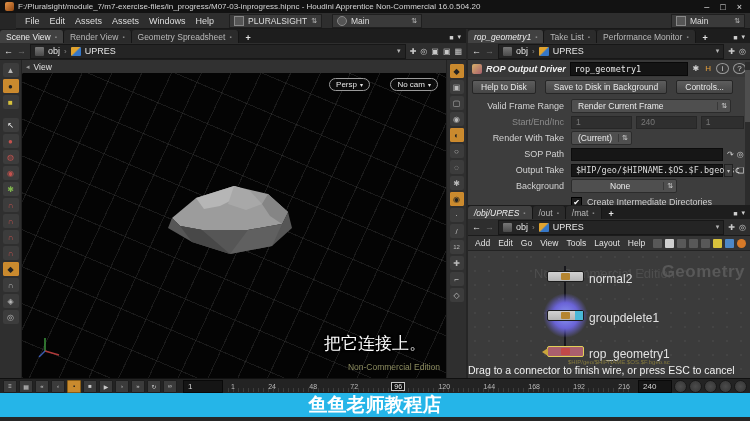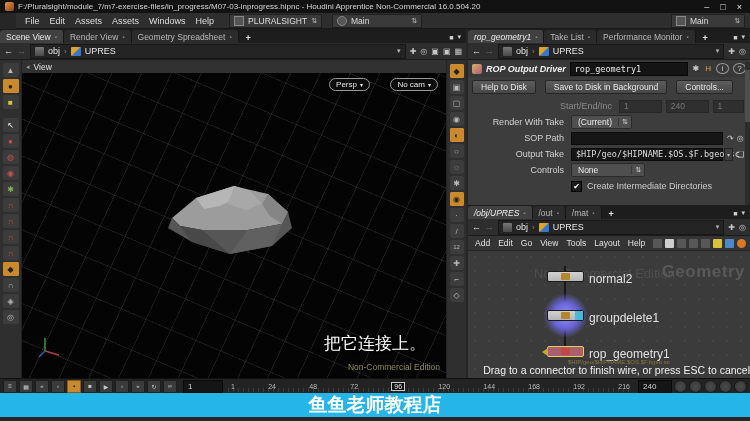--- a/index.html
+++ b/index.html
@@ -91,21 +91,21 @@
   .rop-ic{width:10px;height:10px;border-radius:2px;background:linear-gradient(135deg,#d8b26a,#a95f6d);flex:none;}
   .ptype{font-size:9px;font-weight:bold;color:#f0f0f0;white-space:nowrap;font-style:italic;}
   .pname{flex:1;height:12px;background:#141414;border:1px solid #090909;color:#e8e8e8;
          font-family:"DejaVu Sans Mono",monospace;font-size:8.5px;display:flex;align-items:center;padding:0 4px;}
   .hicon{font-size:8px;color:#cfcfcf;padding:0 1px;}
   .pbuttons{display:flex;gap:9px;padding:3px 4px 4px 4px;}
   .btn{background:linear-gradient(#5d5d5d,#464646);border:1px solid #262626;border-radius:2px;
        font-size:8.5px;color:#e8e8e8;padding:1px 8px;white-space:nowrap;}
   .prow{display:flex;align-items:center;height:16px;font-size:9px;padding-right:6px;}
   .plabel{width:96px;flex:none;text-align:right;padding-right:7px;color:#d2d2d2;white-space:nowrap;}
-  .plabel.dim{color:#8a8a8a;margin-left:48px;}
+  .plabel.dim{color:#8a8a8a;}
   .dd{display:flex;align-items:center;background:#4f4f4f;border:1px solid #2b2b2b;border-radius:2px;
       height:12px;color:#ececec;font-size:8.5px;}
   .dd .ddtext{padding:0 6px;}
   .dd .ddspin{border-left:1px solid #383838;padding:0 3px;font-size:7px;color:#cfcfcf;}
   .pfield{height:11px;background:#161616;border:1px solid #0c0c0c;color:#dcdcdc;font-size:8.5px;
           display:flex;align-items:center;padding:0 4px;}
   .pfield.dis{background:#2f2f2f;border-color:#272727;color:#787878;}
   .mono{font-family:"DejaVu Sans Mono",monospace;}
   .chkbox{width:9px;height:9px;background:#1c1c1c;border:1px solid #000;display:flex;align-items:center;
           justify-content:center;font-size:8px;color:#fff;margin-right:5px;flex:none;}
@@ -130,21 +130,21 @@
   .gnode{position:absolute;width:37px;height:11px;border-radius:2px;border:1px solid #1c1c1c;box-sizing:border-box;}
   .gnode .nic{position:absolute;left:13px;top:1px;width:9px;height:7px;background:#b58530;border-radius:1px;}
   .node-norm{left:79px;top:21px;background:linear-gradient(#d2d2d2,#b5b5b5);}
   .node-grp{left:79px;top:60px;background:linear-gradient(#d2d2d2,#b5b5b5);}
   .node-grp .blueseg{position:absolute;right:0;top:0;bottom:0;width:8px;background:#49b8d8;border-radius:0 1px 1px 0;}
   .node-rop{left:79px;top:96px;background:#a95f6d;border:1px solid #e3cf58;}
   .node-rop .flag{position:absolute;left:-6px;top:1px;width:0;height:0;border-top:4px solid transparent;
                   border-bottom:4px solid transparent;border-right:6px solid #caa53c;}
   .nlabel{position:absolute;left:121px;font-size:12px;color:#e2e2e2;white-space:nowrap;}
   .nhint{position:absolute;left:100px;top:109px;font-size:6px;color:#857a3e;white-space:nowrap;}
-  .nstatus{position:absolute;left:0;right:0;bottom:2px;text-align:right;font-size:10.5px;color:#f2f2f2;white-space:nowrap;}
+  .nstatus{position:absolute;left:0;right:0;bottom:2px;text-align:left;font-size:10.5px;color:#f2f2f2;white-space:nowrap;}
 
   
   .timeline{position:absolute;left:0;top:378px;width:750px;height:15px;background:#232323;
             border-top:1px solid #101010;display:flex;align-items:center;gap:2px;
             padding:0 3px;box-sizing:border-box;}
   .pb{width:12px;height:11px;background:#3b3b3b;border:1px solid #1e1e1e;border-radius:1px;color:#c9c9c9;
       font-size:6px;display:flex;align-items:center;justify-content:center;flex:none;}
   .pb.hl{background:#c98a2e;color:#1d1d1d;border-color:#8a5d16;}
   .tl-field{height:11px;background:#151515;border:1px solid #090909;color:#d2d2d2;font-size:8px;
             display:flex;align-items:center;padding:0 4px;flex:none;}
@@ -354,20 +354,27 @@
       <span class="hicon helpcirc" style="width:9px;height:9px;">?</span>
     </div>
 
     <div class="pbuttons">
       <button class="btn">Help to Disk</button>
       <button class="btn">Save to Disk in Background</button>
       <button class="btn">Controls...</button>
     </div>
 
     <div class="prow">
+      <span class="plabel">Valid Frame Range</span>
+      <div class="dd" style="width:158px;">
+        <span class="ddtext" style="flex:1">Render Current Frame</span>
+        <span class="ddspin">⇅</span>
+      </div>
+    </div>
+    <div class="prow">
       <span class="plabel dim">Start/End/Inc</span>
       <div class="pfield dis" style="width:52px;margin-right:4px;">1</div>
       <div class="pfield dis" style="width:52px;margin-right:4px;">240</div>
       <div class="pfield dis" style="width:34px;">1</div>
     </div>
     <div class="prow">
       <span class="plabel">Render With Take</span>
       <div class="dd">
         <span class="ddtext">(Current)</span>
         <span class="ddspin">⇅</span>
@@ -379,22 +386,22 @@
       <span class="pbicon">↷</span>
       <span class="pbicon" style="margin-left:3px;">◎</span>
     </div>
     <div class="prow">
       <span class="plabel">Output Take</span>
       <div class="pfield mono" style="width:142px;margin-right:1px;">$HIP/geo/$HIPNAME.$OS.$F.bgeo.sc</div>
       <span style="font-size:6px;color:#bbb;background:#3d3d3d;border:1px solid #222;padding:2px 2px;">▾</span>
       <span class="pbicon" style="margin-left:4px;">❏</span>
     </div>
     <div class="prow">
-      <span class="plabel">Controls</span>
-      <div class="dd" style="width:72px;">
+      <span class="plabel">Background</span>
+      <div class="dd" style="width:72px;padding-left:32px;">
         <span class="ddtext" style="flex:1">None</span>
         <span class="ddspin">⇅</span>
       </div>
     </div>
     <div class="prow" style="padding-left:103px;">
       <span class="chkbox">✔</span>
       <span>Create Intermediate Directories</span>
     </div>
     <div class="pscroll">
         <div class="thumb"></div>

